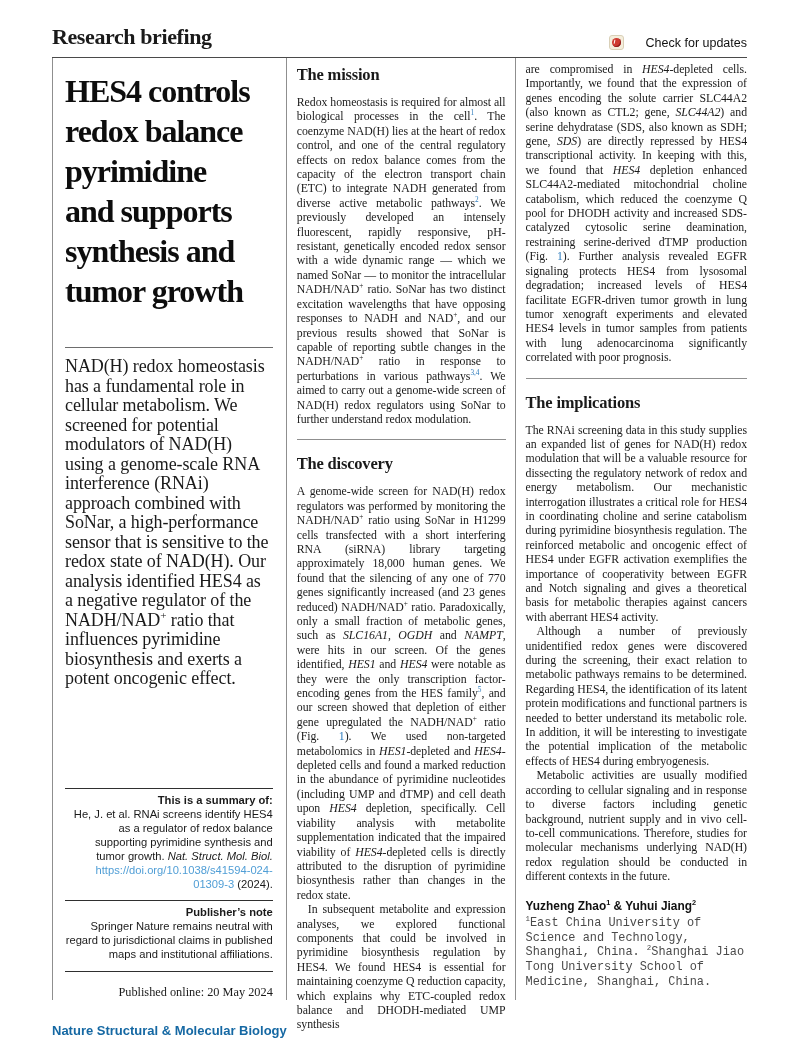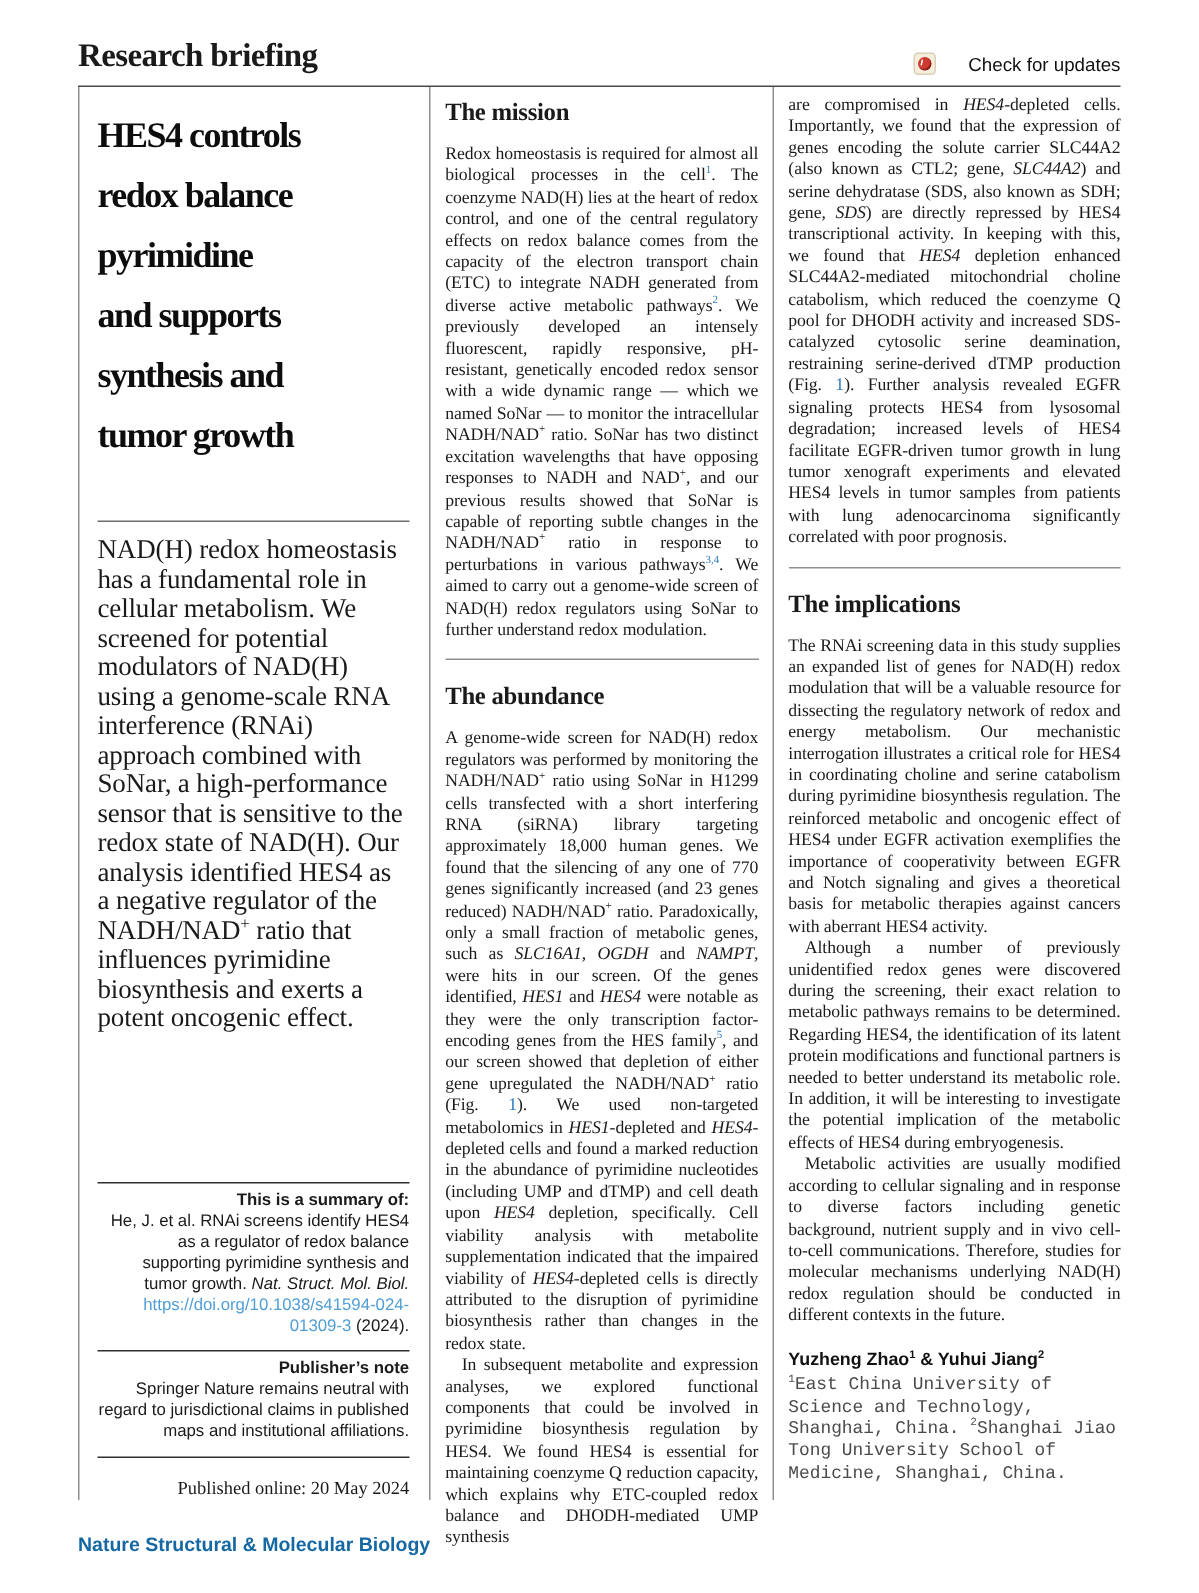--- a/index.html
+++ b/index.html
@@ -27,21 +27,21 @@
   .updates-dot::after { content:""; position:absolute; left:2.5px; top:2px; width:3px; height:4px;
     border-left:1.5px solid #fff; transform:rotate(12deg); }
 
   
   .columns { display:flex; height:942px; }
   .col { border-left:1px solid #8f8f8f; }
   .col1 { width:239px; padding:6px 13px 0 12px; display:flex; flex-direction:column; }
   .col2 { width:234px; padding:4px 9px 0 10px; }
   .col3 { width:238px; padding:4px 0 0 10px; }
 
-  .title { margin-top:7px; font-weight:bold; font-size:24px; line-height:40px;
+  .title { margin-top:7px; font-weight:bold; font-size:32px; line-height:40px;
     letter-spacing:-1px; color:#0d0d0d; }
   .title div { white-space:nowrap; }
 
   .summary-rule { border-top:1px solid #6d6d6d; margin-top:36px; }
   .summary { margin-top:9px; font-size:18px; line-height:19.5px; letter-spacing:-0.1px; }
 
   .smallprint { font-family:"Liberation Sans",sans-serif; font-size:11.2px; line-height:13.9px; }
   .bottom-group { margin-top:auto;text-align:right; }
   .dark-rule { border-top:1px solid #2f2f2f; }
   .sp-label { font-weight:bold; margin-top:5px; }
@@ -104,21 +104,21 @@
         <div class="dark-rule"></div>
         <div class="pub-online">Published online: 20 May 2024</div>
       </div>
     </div>
 
     <div class="col col2">
       <div class="section-heading">The mission</div>
       <div class="body-text"><span>Redox homeostasis is required for almost all biological processes in the cell</span><sup class="ref">1</sup><span>. The coenzyme NAD(H) lies at the heart of redox control, and one of the central regulatory effects on redox balance comes from the capacity of the electron transport chain (ETC) to integrate NADH generated from diverse active metabolic pathways</span><sup class="ref">2</sup><span>. We previously developed an intensely fluorescent, rapidly responsive, pH-resistant, genetically encoded redox sensor with a wide dynamic range — which we named SoNar — to monitor the intracellular NADH/NAD</span><sup>+</sup><span> ratio. SoNar has two distinct excitation wavelengths that have opposing responses to NADH and NAD</span><sup>+</sup><span>, and our previous results showed that SoNar is capable of reporting subtle changes in the NADH/NAD</span><sup>+</sup><span> ratio in response to perturbations in various pathways</span><sup class="ref">3,4</sup><span>. We aimed to carry out a genome-wide screen of NAD(H) redox regulators using SoNar to further understand redox modulation.</span></div>
 
       <div class="section-rule"></div>
-      <div class="section-heading">The abundance</div>
+      <div class="section-heading">The discovery</div>
       <div class="body-text">
         <p><span>A genome-wide screen for NAD(H) redox regulators was performed by monitoring the NADH/NAD</span><sup>+</sup><span> ratio using SoNar in H1299 cells transfected with a short interfering RNA (siRNA) library targeting approximately 18,000 human genes. We found that the silencing of any one of 770 genes significantly increased (and 23 genes reduced) NADH/NAD</span><sup>+</sup><span> ratio. Paradoxically, only a small fraction of metabolic genes, such as </span><span style="font-style: italic;">SLC16A1</span><span>, </span><span style="font-style: italic;">OGDH</span><span> and </span><span style="font-style: italic;">NAMPT</span><span>, were hits in our screen. Of the genes identified, </span><span style="font-style: italic;">HES1</span><span> and </span><span style="font-style: italic;">HES4</span><span> were notable as they were the only transcription factor-encoding genes from the HES family</span><sup class="ref">5</sup><span>, and our screen showed that depletion of either gene upregulated the NADH/NAD</span><sup>+</sup><span> ratio (Fig. </span><span class="ref">1</span><span>). We used non-targeted metabolomics in </span><span style="font-style: italic;">HES1</span><span>-depleted and </span><span style="font-style: italic;">HES4</span><span>-depleted cells and found a marked reduction in the abundance of pyrimidine nucleotides (including UMP and dTMP) and cell death upon </span><span style="font-style: italic;">HES4</span><span> depletion, specifically. Cell viability analysis with metabolite supplementation indicated that the impaired viability of </span><span style="font-style: italic;">HES4</span><span>-depleted cells is directly attributed to the disruption of pyrimidine biosynthesis rather than changes in the redox state.</span></p>
         <p class="indent"><span>In subsequent metabolite and expression analyses, we explored functional components that could be involved in pyrimidine biosynthesis regulation by HES4. We found HES4 is essential for maintaining coenzyme Q reduction capacity, which explains why ETC-coupled redox balance and DHODH-mediated UMP synthesis</span></p>
       </div>
     </div>
 
     <div class="col col3">
       <div class="body-text"><span>are compromised in </span><span style="font-style: italic;">HES4</span><span>-depleted cells. Importantly, we found that the expression of genes encoding the solute carrier SLC44A2 (also known as CTL2; gene, </span><span style="font-style: italic;">SLC44A2</span><span>) and serine dehydratase (SDS, also known as SDH; gene, </span><span style="font-style: italic;">SDS</span><span>) are directly repressed by HES4 transcriptional activity. In keeping with this, we found that </span><span style="font-style: italic;">HES4</span><span> depletion enhanced SLC44A2-mediated mitochondrial choline catabolism, which reduced the coenzyme Q pool for DHODH activity and increased SDS-catalyzed cytosolic serine deamination, restraining serine-derived dTMP production (Fig. </span><span class="ref">1</span><span>). Further analysis revealed EGFR signaling protects HES4 from lysosomal degradation; increased levels of HES4 facilitate EGFR-driven tumor growth in lung tumor xenograft experiments and elevated HES4 levels in tumor samples from patients with lung adenocarcinoma significantly correlated with poor prognosis.</span></div>
 
       <div class="section-rule"></div>

